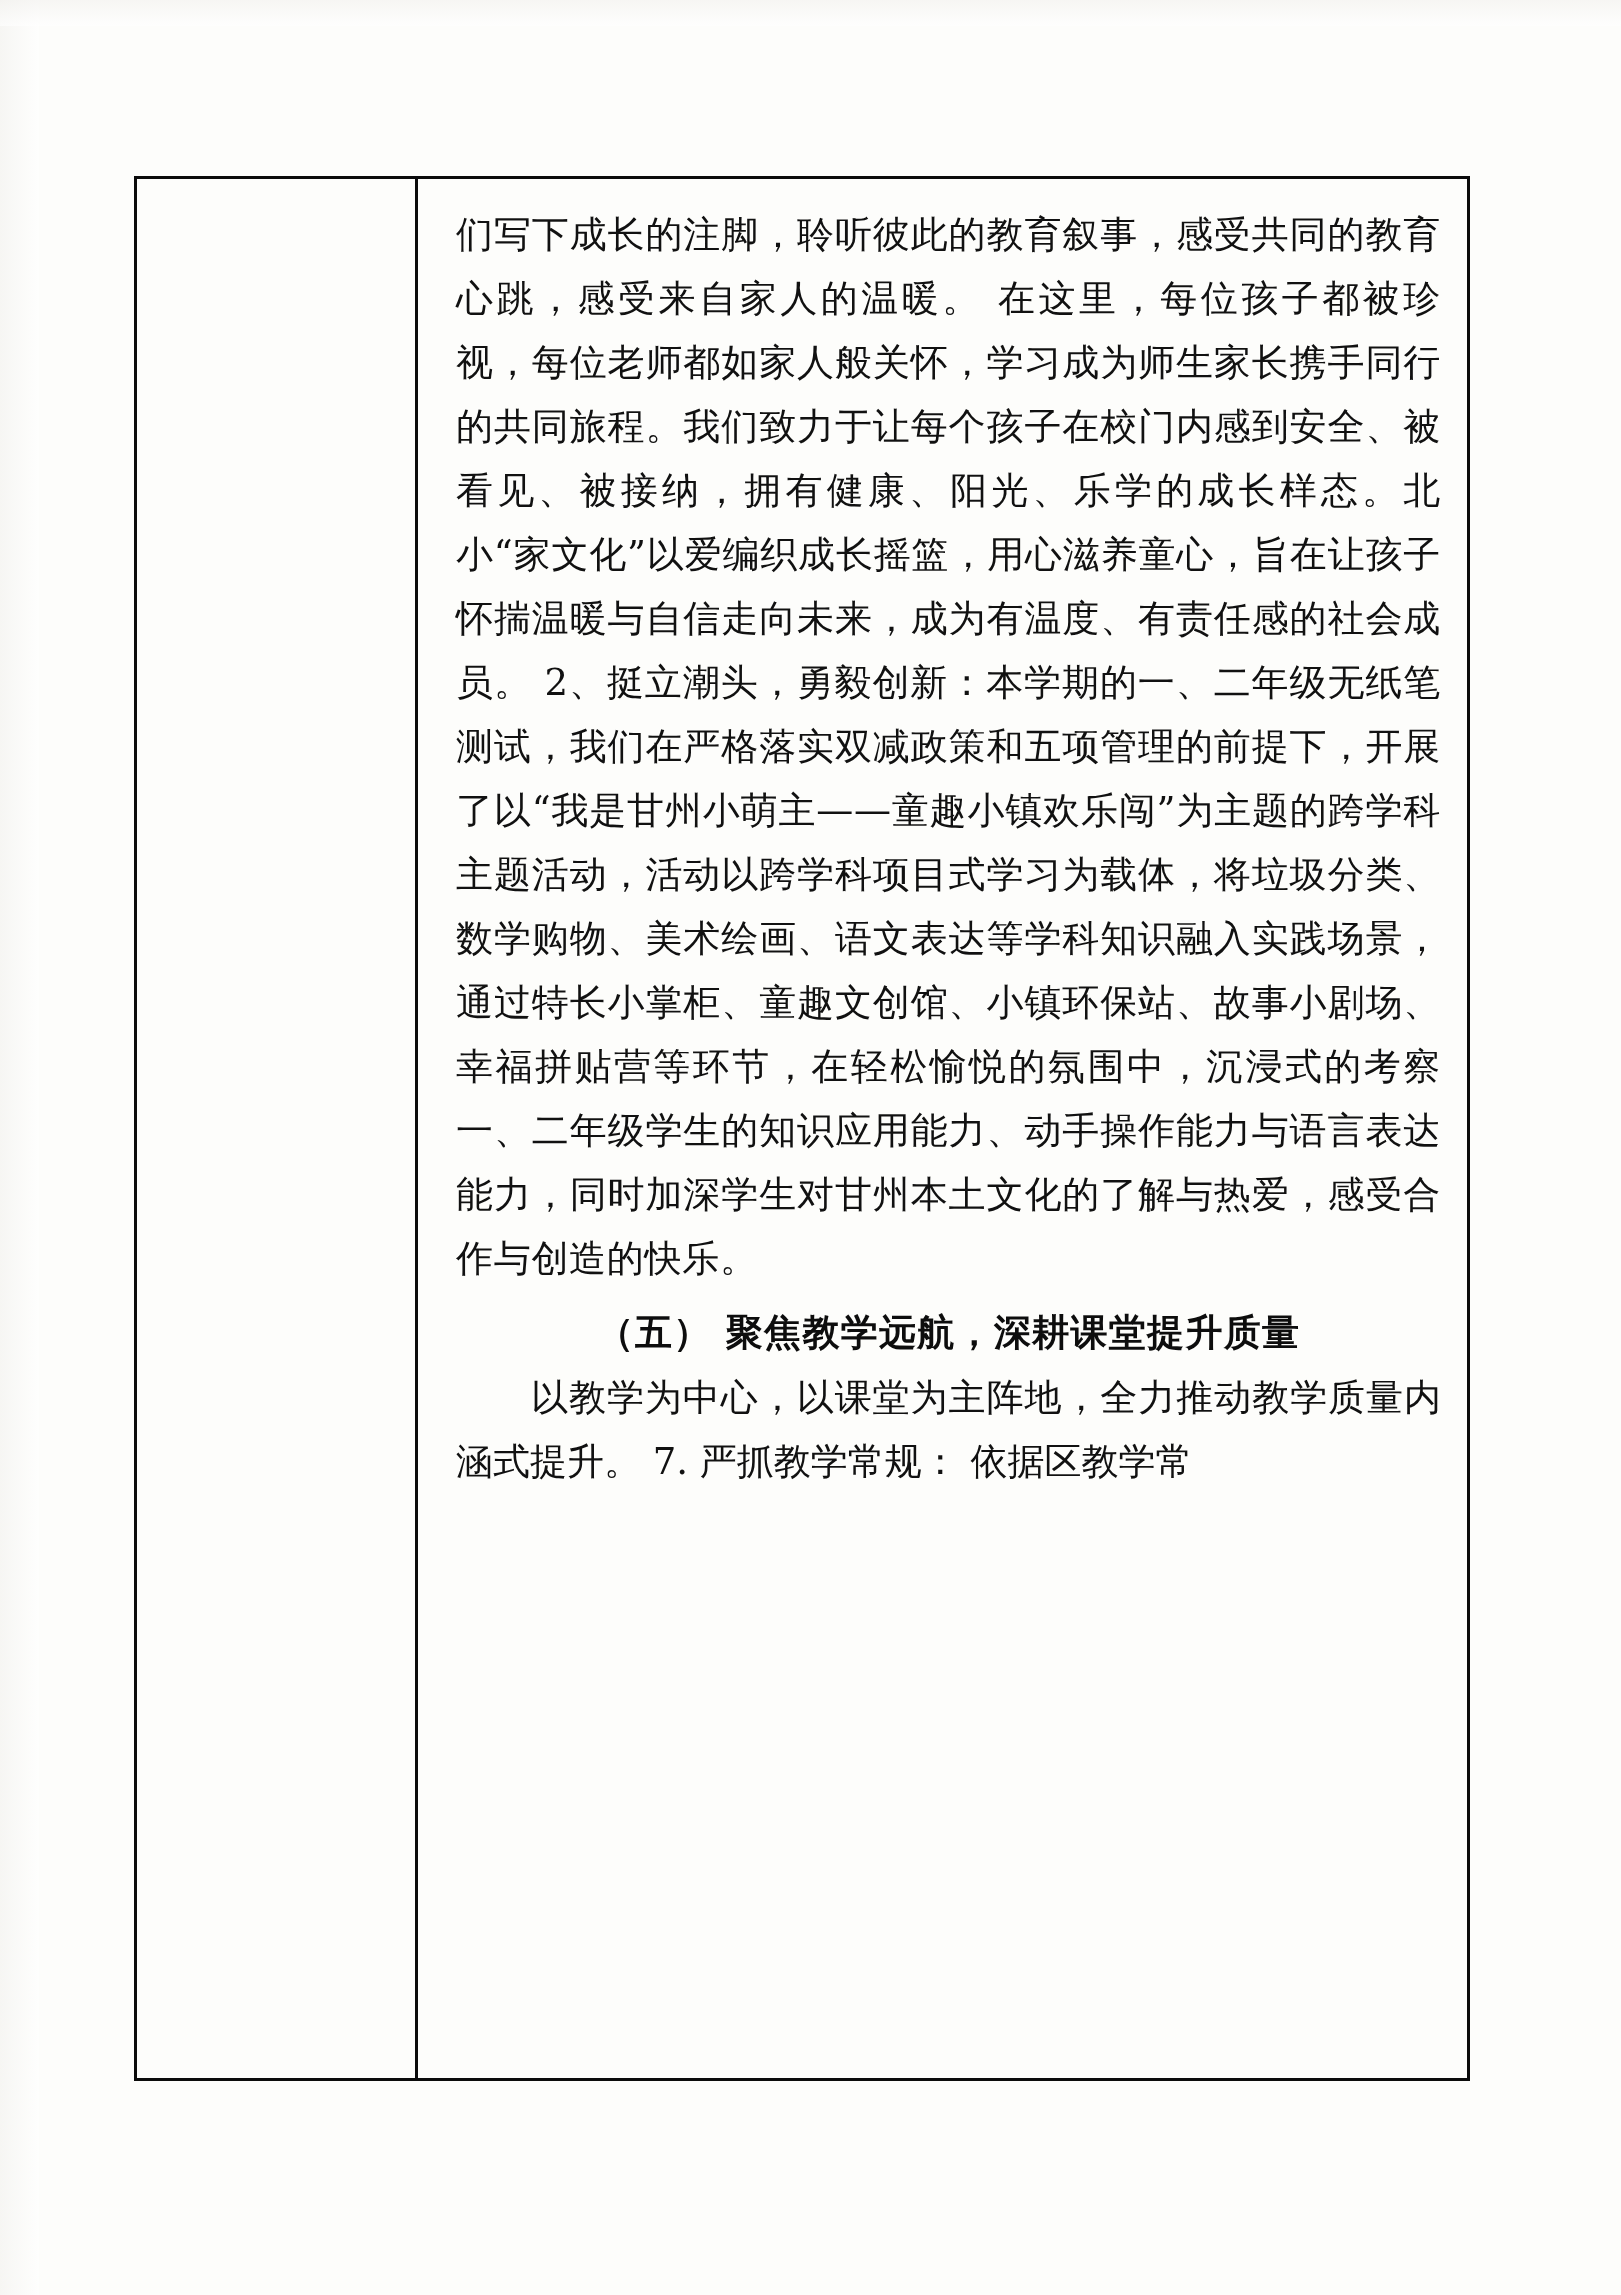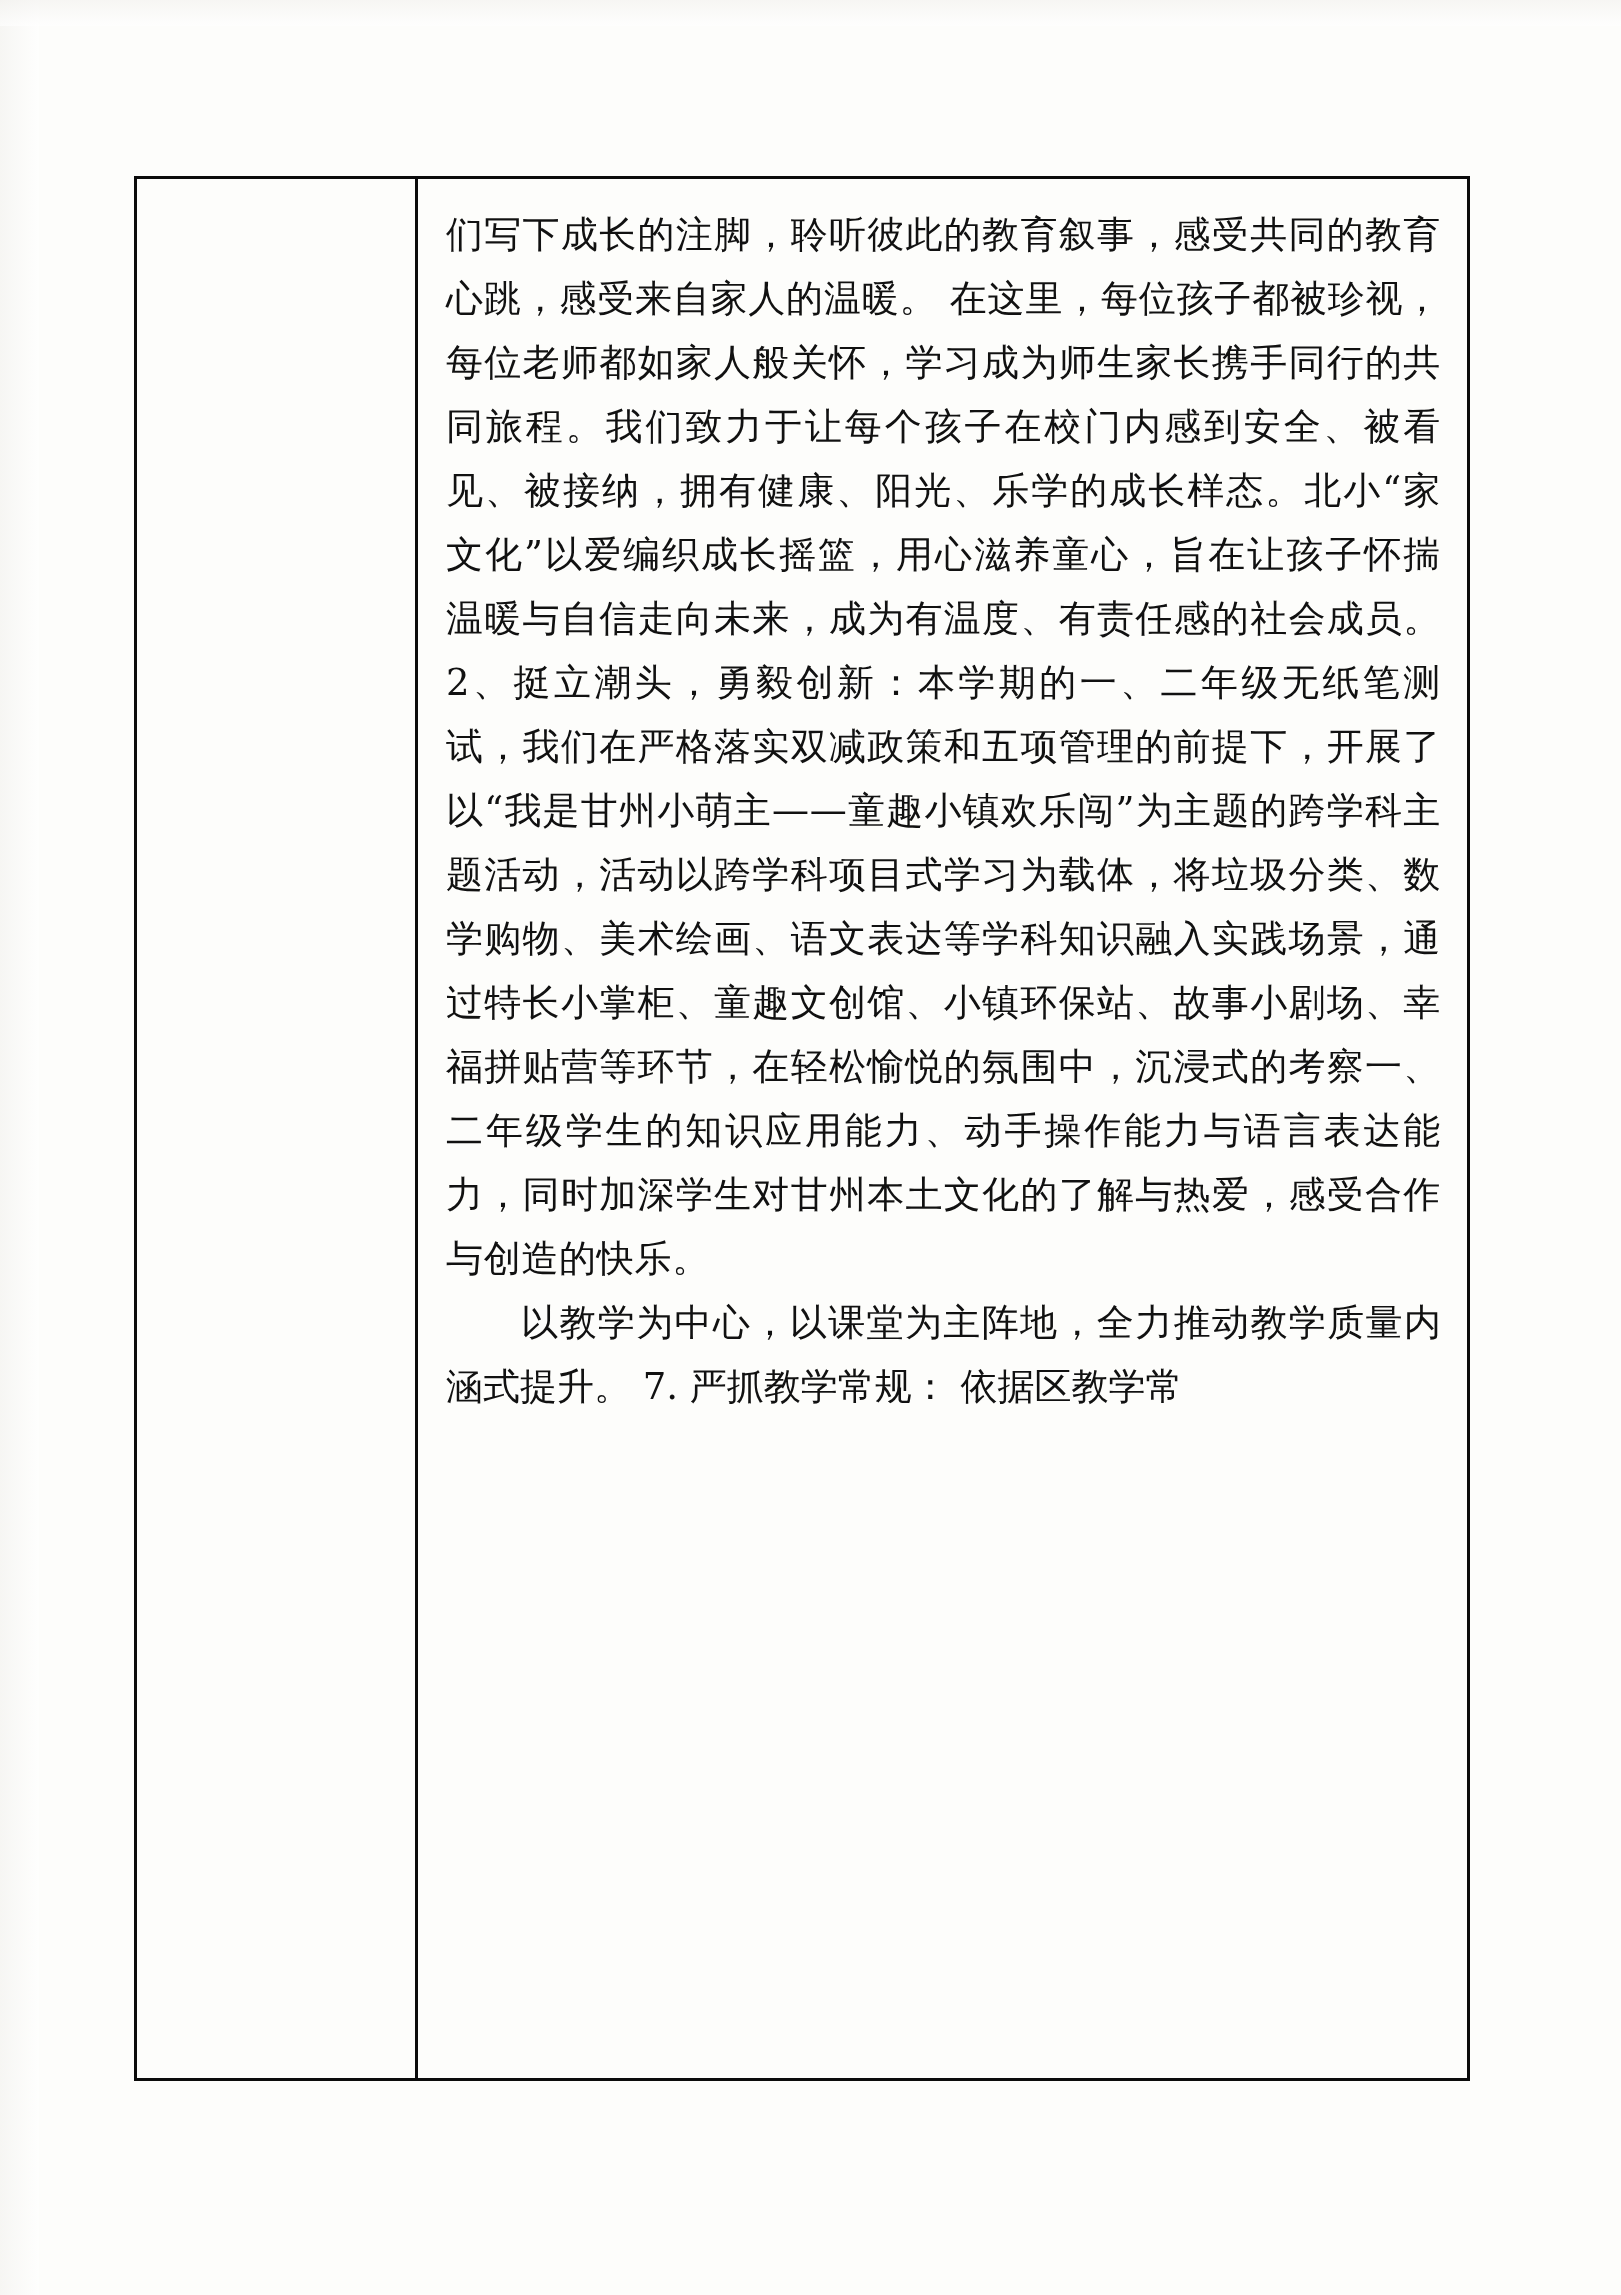--- a/index.html
+++ b/index.html
@@ -40,21 +40,21 @@
     width: 281px;
     box-sizing: border-box;
     border-right: 3.3px solid #0b0b0b;
     position: relative;
   }
 
   .col-main {
     flex: 1;
     box-sizing: border-box;
     position: relative;
-    padding: 24px 26px 0 28px;
+    padding: 24px 26px 0 38px;
   }
 
   .body-text {
     font-size: 37px;
     line-height: 64px;
     letter-spacing: 0.7px;
     text-align: justify;
     text-justify: inter-ideograph;
     color: #111;
     font-family: "DejaVu Serif", "Liberation Serif", serif;
@@ -108,19 +108,20 @@
 
   <div class="doc-table">
 
     <div class="col-left">
       <div class="body-text"></div>
     </div>
 
     <div class="col-main">
       <div class="body-text para-indent">们写下成长的注脚，聆听彼此的教育叙事，感受共同的教育心跳，感受来自家人的温暖。 在这里，每位孩子都被珍视，每位老师都如家人般关怀，学习成为师生家长携手同行的共同旅程。我们致力于让每个孩子在校门内感到安全、被看见、被接纳，拥有健康、阳光、乐学的成长样态。北小“家文化”以爱编织成长摇篮，用心滋养童心，旨在让孩子怀揣温暖与自信走向未来，成为有温度、有责任感的社会成员。 2、挺立潮头，勇毅创新：本学期的一、二年级无纸笔测试，我们在严格落实双减政策和五项管理的前提下，开展了以“我是甘州小萌主——童趣小镇欢乐闯”为主题的跨学科主题活动，活动以跨学科项目式学习为载体，将垃圾分类、数学购物、美术绘画、语文表达等学科知识融入实践场景，通过特长小掌柜、童趣文创馆、小镇环保站、故事小剧场、幸福拼贴营等环节，在轻松愉悦的氛围中，沉浸式的考察一、二年级学生的知识应用能力、动手操作能力与语言表达能力，同时加深学生对甘州本土文化的了解与热爱，感受合作与创造的快乐。</div>
 
+      <div class="section-heading">（五） 聚焦教学远航，深耕课堂提升质量</div>
 
       <div class="para-after-heading">以教学为中心，以课堂为主阵地，全力推动教学质量内涵式提升。 7. 严抓教学常规： 依据区教学常</div>
     </div>
 
   </div>
 </div>
 
 
 </body></html>

